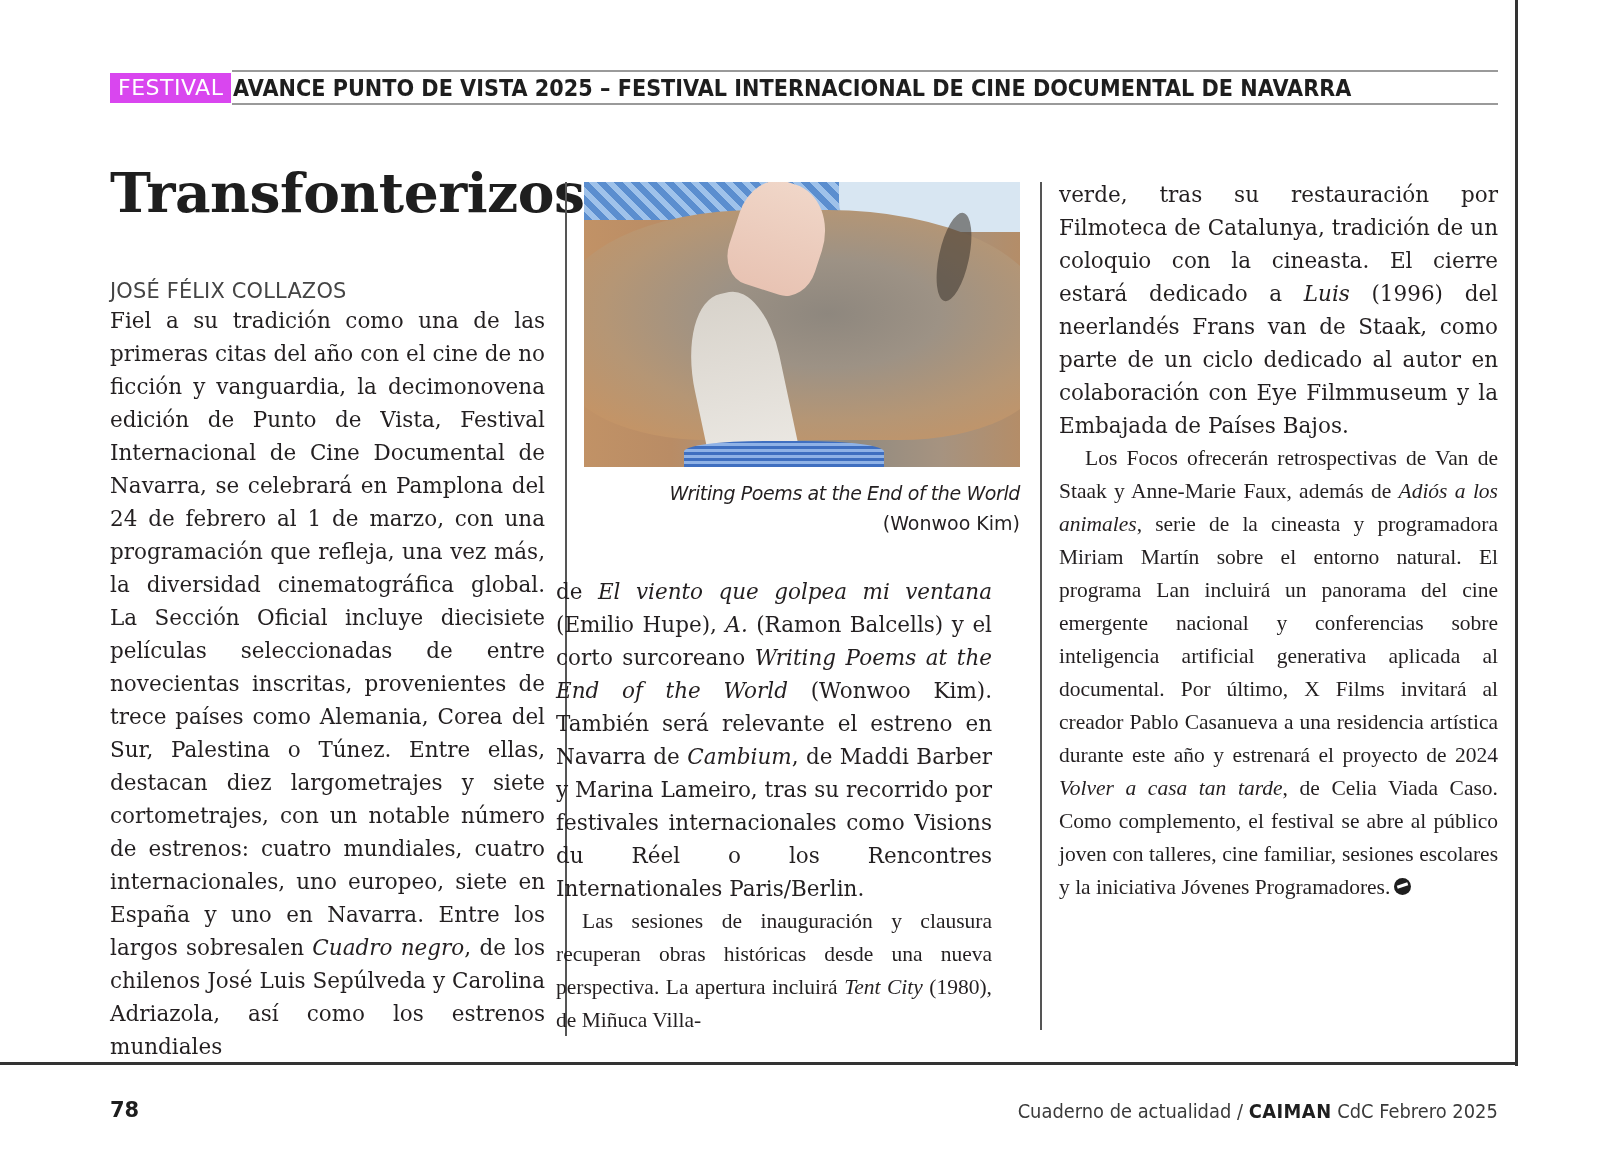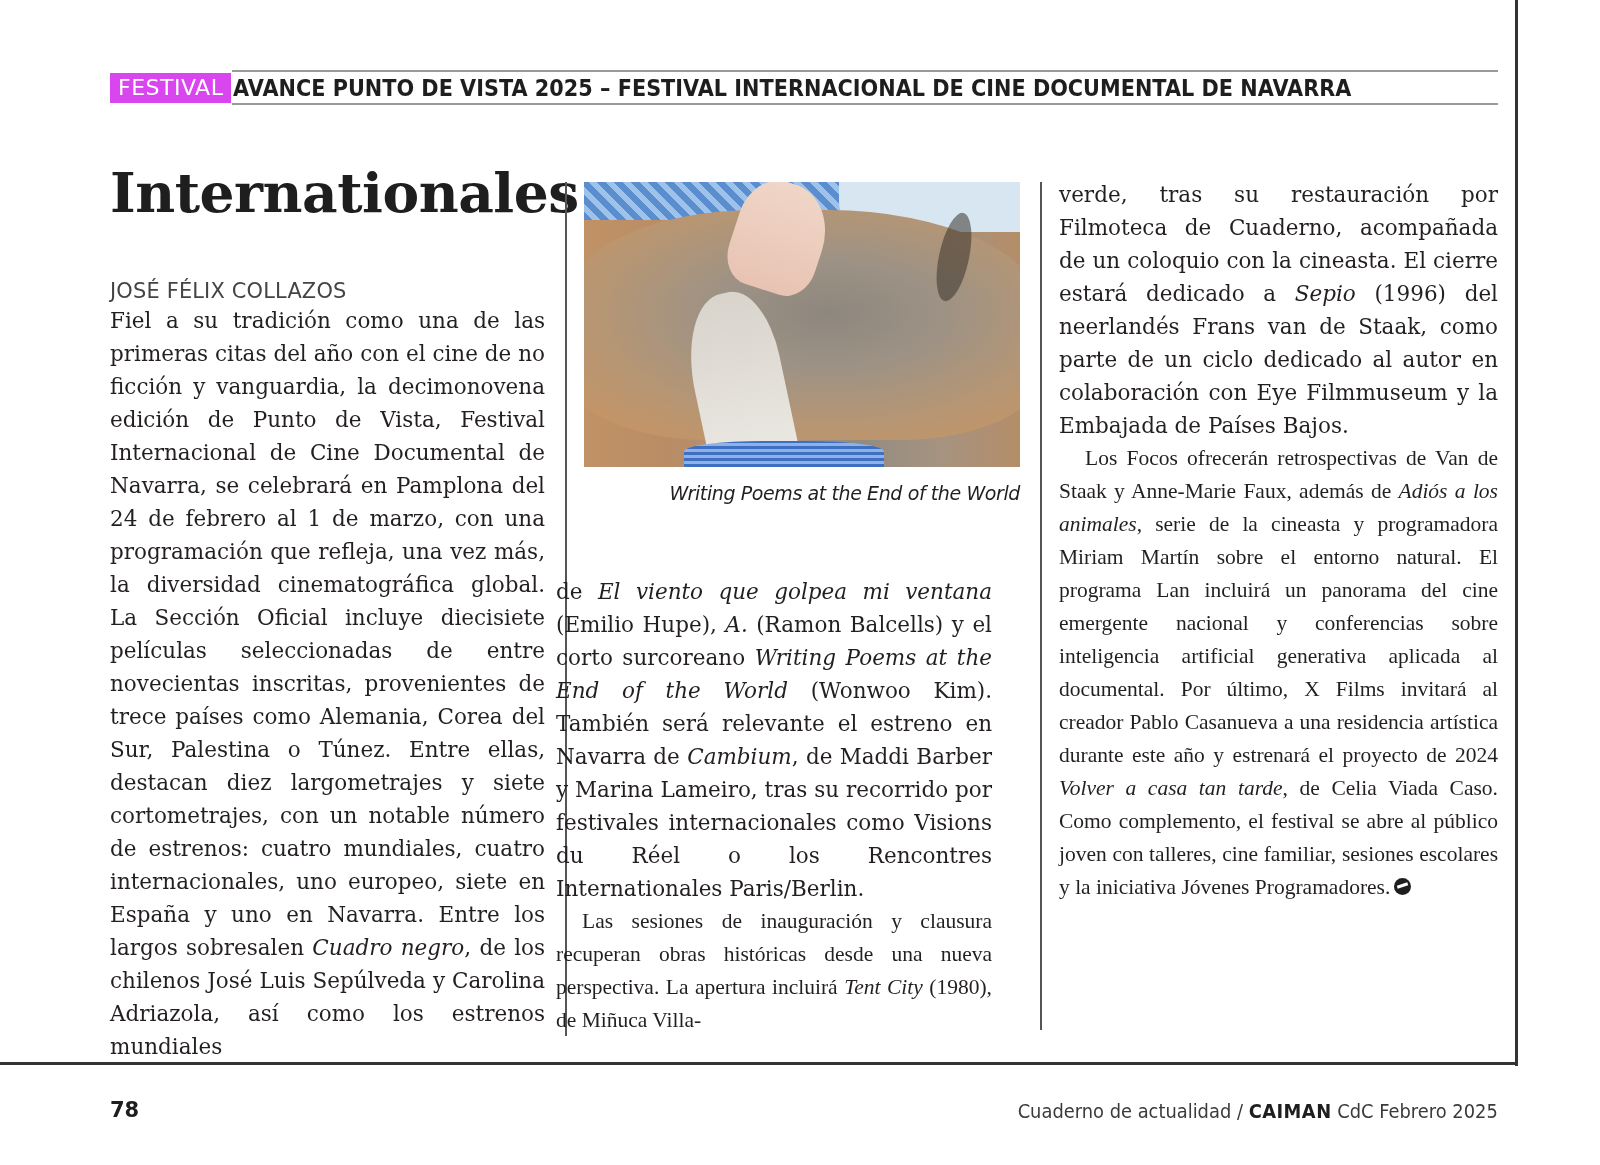--- a/index.html
+++ b/index.html
@@ -67,52 +67,53 @@
 <div class="page-border-right"></div>
 <div class="page-border-bottom"></div>
 
 <header class="header-bar">
   <div class="header-rule-top"></div>
   <span class="section-tag">FESTIVAL</span>
   <span class="header-title">AVANCE PUNTO DE VISTA 2025 – FESTIVAL INTERNACIONAL DE CINE DOCUMENTAL DE NAVARRA</span>
   <div class="header-rule-bottom"></div>
 </header>
 
-<h1 class="headline">Internationales</h1>
+<h1 class="headline">Transfonterizos</h1>
 <div class="byline">JOSÉ FÉLIX COLLAZOS</div>
 
 <div class="col col-1">
   <p><span>Fiel a su tradición como una de las primeras citas del año con el cine de no ficción y vanguardia, la decimonovena edición de Punto de Vista, Festival Internacional de Cine Documental de Navarra, se celebrará en Pamplona del 24 de febrero al 1 de marzo, con una programación que refleja, una vez más, la diversidad cinematográfica global. La Sección Oficial incluye diecisiete películas seleccionadas de entre novecientas inscritas, provenientes de trece países como Alemania, Corea del Sur, Palestina o Túnez. Entre ellas, destacan diez largometrajes y siete cortometrajes, con un notable número de estrenos: cuatro mundiales, cuatro internacionales, uno europeo, siete en España y uno en Navarra. Entre los largos sobresalen </span><i>Cuadro negro</i><span>, de los chilenos José Luis Sepúlveda y Carolina Adriazola, así como los estrenos mundiales</span></p>
 </div>
 
 <div class="col-rule rule-1"></div>
 
 <div class="photo">
   <div class="blanket-top"></div>
   <div class="sleeve"></div>
   <div class="fur-back"></div>
   <div class="fur-white"></div>
   <div class="dark-stripe"></div>
   <div class="hand"></div>
   <div class="blanket-bottom"></div>
 </div>
 
 <div class="caption">
   <span class="cap-title">Writing Poems at the End of the World</span>
+  <span class="cap-credit">(Wonwoo Kim)</span>
 </div>
 
 <div class="col col-2">
   <p><span>de </span><i>El viento que golpea mi ventana</i><span> (Emilio Hupe), </span><i>A.</i><span> (Ramon Balcells) y el corto surcoreano </span><i>Writing Poems at the End of the World</i><span> (Wonwoo Kim). También será relevante el estreno en Navarra de </span><i>Cambium</i><span>, de Maddi Barber y Marina Lameiro, tras su recorrido por festivales internacionales como Visions du Réel o los Rencontres Internationales Paris/Berlin.</span></p>
   <p class="indent"><span>Las sesiones de inauguración y clausura recuperan obras históricas desde una nueva perspectiva. La apertura incluirá </span><i>Tent City</i><span> (1980), de Miñuca Villa-</span></p>
 </div>
 
 <div class="col-rule rule-2"></div>
 
 <div class="col col-3">
-  <p><span>verde, tras su restauración por Filmoteca de Cuaderno, acompañada de un coloquio con la cineasta. El cierre estará dedicado a </span><i>Sepio</i><span> (1996) del neerlandés Frans van de Staak, como parte de un ciclo dedicado al autor en colaboración con Eye Filmmuseum y la Embajada de Países Bajos.</span></p>
+  <p><span>verde, tras su restauración por Filmoteca de Catalunya, tradición de un coloquio con la cineasta. El cierre estará dedicado a </span><i>Luis</i><span> (1996) del neerlandés Frans van de Staak, como parte de un ciclo dedicado al autor en colaboración con Eye Filmmuseum y la Embajada de Países Bajos.</span></p>
   <p class="indent"><span>Los Focos ofrecerán retrospectivas de Van de Staak y Anne-Marie Faux, además de </span><i>Adiós a los animales</i><span>, serie de la cineasta y programadora Miriam Martín sobre el entorno natural. El programa Lan incluirá un panorama del cine emergente nacional y conferencias sobre inteligencia artificial generativa aplicada al documental. Por último, X Films invitará al creador Pablo Casanueva a una residencia artística durante este año y estrenará el proyecto de 2024 </span><i>Volver a casa tan tarde</i><span>, de Celia Viada Caso. Como complemento, el festival se abre al público joven con talleres, cine familiar, sesiones escolares y la iniciativa Jóvenes Programadores.</span><span class="end-mark"></span></p>
 </div>
 
 <div class="folio">78</div>
 <div class="footer-right">
   <span>Cuaderno de actualidad</span>
   <span>/</span>
   <span class="brand">CAIMAN</span>
   <span>CdC Febrero 2025</span>
 </div>

